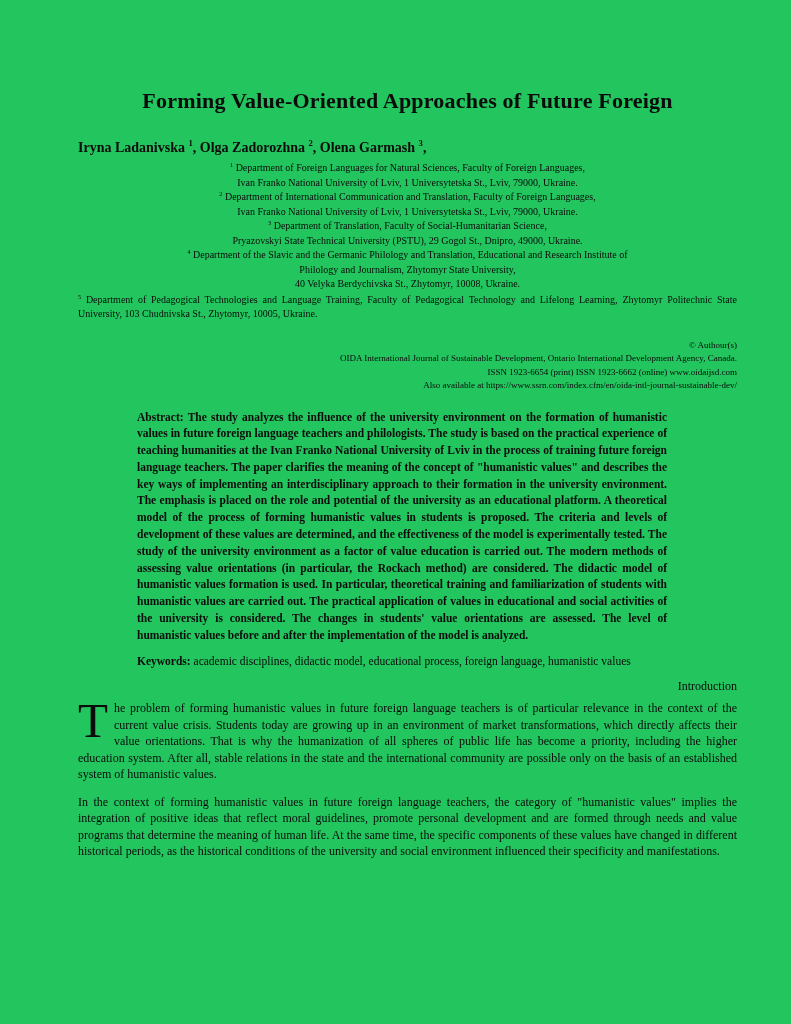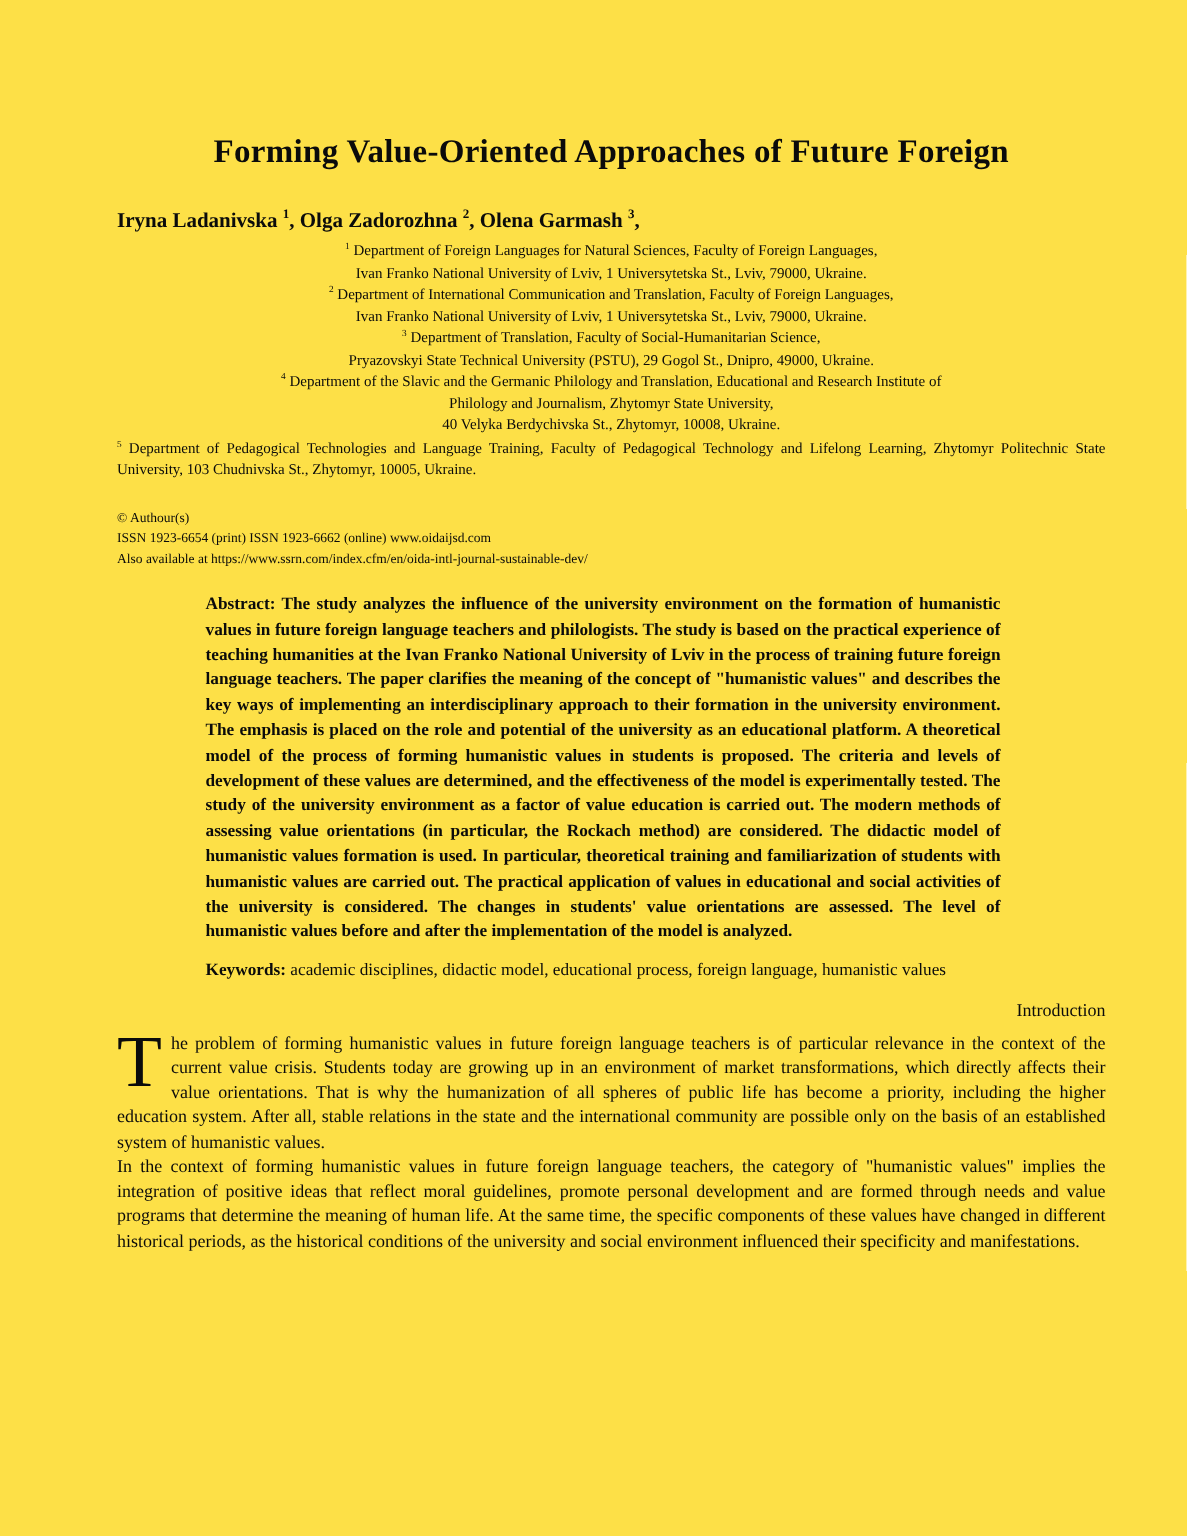--- a/index.html
+++ b/index.html
@@ -1,20 +1,20 @@
 <!DOCTYPE html>
 <html><head>
 <meta charset="utf-8">
 <style>
   html, body { margin: 0; padding: 0; background: #ffffff; }
   .page {
     position: relative;
     width: 791px;
     height: 1024px;
-    background: #fde047;
+    background: #22c55e;
     color: #0b0b0b;
     font-family: "Liberation Serif", "DejaVu Serif", serif;
     overflow: hidden;
     box-sizing: border-box;
     padding: 86px 54px 0 78px;
   }
   sup { font-size: 0.62em; line-height: 0; vertical-align: super; }
 
   .paper-title {
     margin: 0;
@@ -41,21 +41,21 @@
     text-align: center;
   }
   .aff-line { text-align: center; }
   .aff-justify {
     text-align: justify;
     margin-top: 1px;
   }
 
   .publisher {
     margin-top: 17px;
-    text-align: left;
+    text-align: right;
     font-size: 9px;
     line-height: 13.5px;
   }
 
   .abstract-block {
     margin: 16px 70px 3px 59px;
     font-size: 11.5px;
     line-height: 16.8px;
     text-align: justify;
     font-weight: bold;
@@ -73,21 +73,21 @@
     font-size: 12px;
     font-weight: normal;
   }
 
   .body-par {
     margin: 0;
     font-size: 12px;
     line-height: 16.5px;
     text-align: justify;
   }
-  .body-par + .body-par { }
+  .body-par + .body-par { margin-top: 11px; }
 
   .dropcap {
     float: left;
     font-size: 49px;
     line-height: 40px;
     padding: 1px 6px 0 0;
   }
 </style>
 </head>
 <body>
@@ -110,20 +110,21 @@
     <div class="aff-line"><sup>3</sup> Department of Translation, Faculty of Social-Humanitarian Science,</div>
     <div class="aff-line">Pryazovskyi State Technical University (PSTU), 29 Gogol St., Dnipro, 49000, Ukraine.</div>
     <div class="aff-line"><sup>4</sup> Department of the Slavic and the Germanic Philology and Translation, Educational and Research Institute of</div>
     <div class="aff-line">Philology and Journalism, Zhytomyr State University,</div>
     <div class="aff-line">40 Velyka Berdychivska St., Zhytomyr, 10008, Ukraine.</div>
     <div class="aff-justify"><sup>5</sup> Department of Pedagogical Technologies and Language Training, Faculty of Pedagogical Technology and Lifelong Learning, Zhytomyr Politechnic State University, 103 Chudnivska St., Zhytomyr, 10005, Ukraine.</div>
   </div>
 
   <div class="publisher">
     <div>© Authour(s)</div>
+    <div>OIDA International Journal of Sustainable Development, Ontario International Development Agency, Canada.</div>
     <div>ISSN 1923-6654 (print) ISSN 1923-6662 (online) www.oidaijsd.com</div>
     <div>Also available at https://www.ssrn.com/index.cfm/en/oida-intl-journal-sustainable-dev/</div>
   </div>
 
   <p class="abstract-block"><b>Abstract:</b> <span>The study analyzes the influence of the university environment on the formation of humanistic values in future foreign language teachers and philologists. The study is based on the practical experience of teaching humanities at the Ivan Franko National University of Lviv in the process of training future foreign language teachers. The paper clarifies the meaning of the concept of "humanistic values" and describes the key ways of implementing an interdisciplinary approach to their formation in the university environment. The emphasis is placed on the role and potential of the university as an educational platform. A theoretical model of the process of forming humanistic values in students is proposed. The criteria and levels of development of these values are determined, and the effectiveness of the model is experimentally tested. The study of the university environment as a factor of value education is carried out. The modern methods of assessing value orientations (in particular, the Rockach method) are considered. The didactic model of humanistic values formation is used. In particular, theoretical training and familiarization of students with humanistic values are carried out. The practical application of values in educational and social activities of the university is considered. The changes in students' value orientations are assessed. The level of humanistic values before and after the implementation of the model is analyzed.</span></p>
 
   <p class="keywords-block"><b>Keywords:</b> <span>academic disciplines, didactic model, educational process, foreign language, humanistic values</span></p>
 
   <div class="section-heading">Introduction</div>
 

